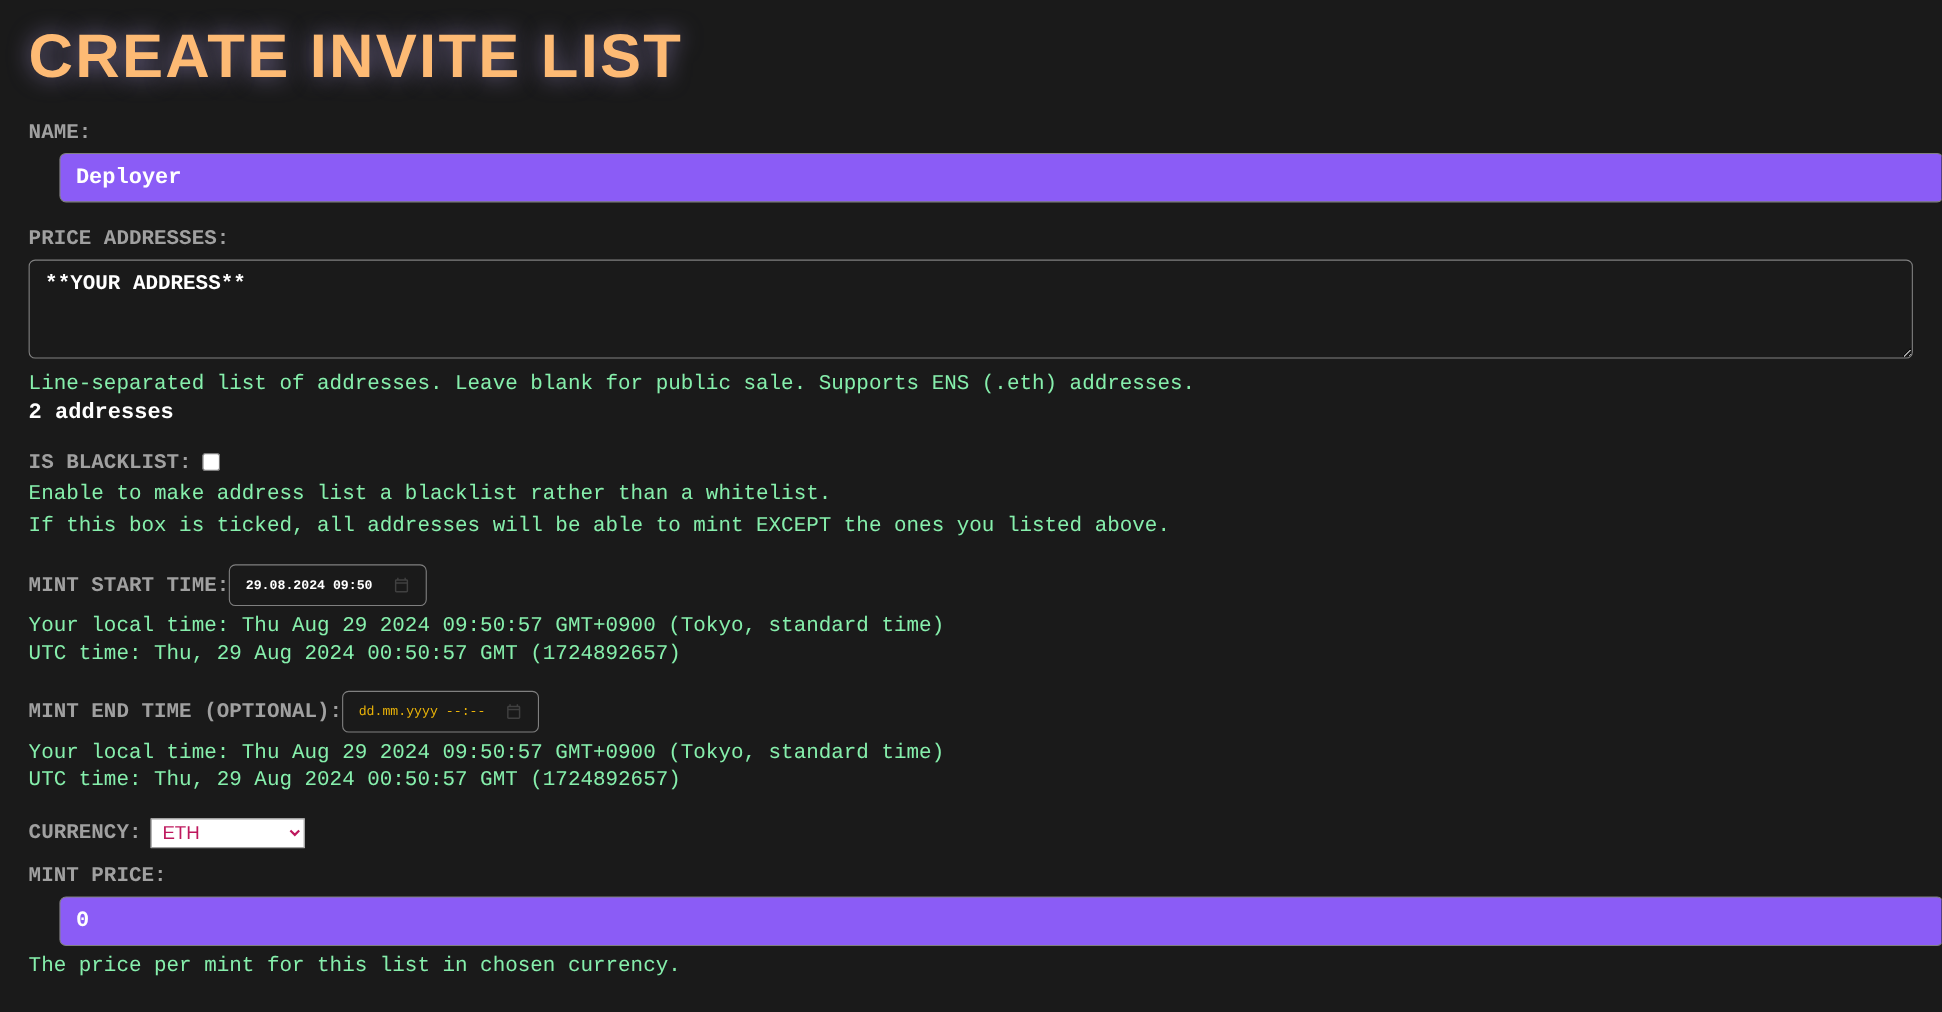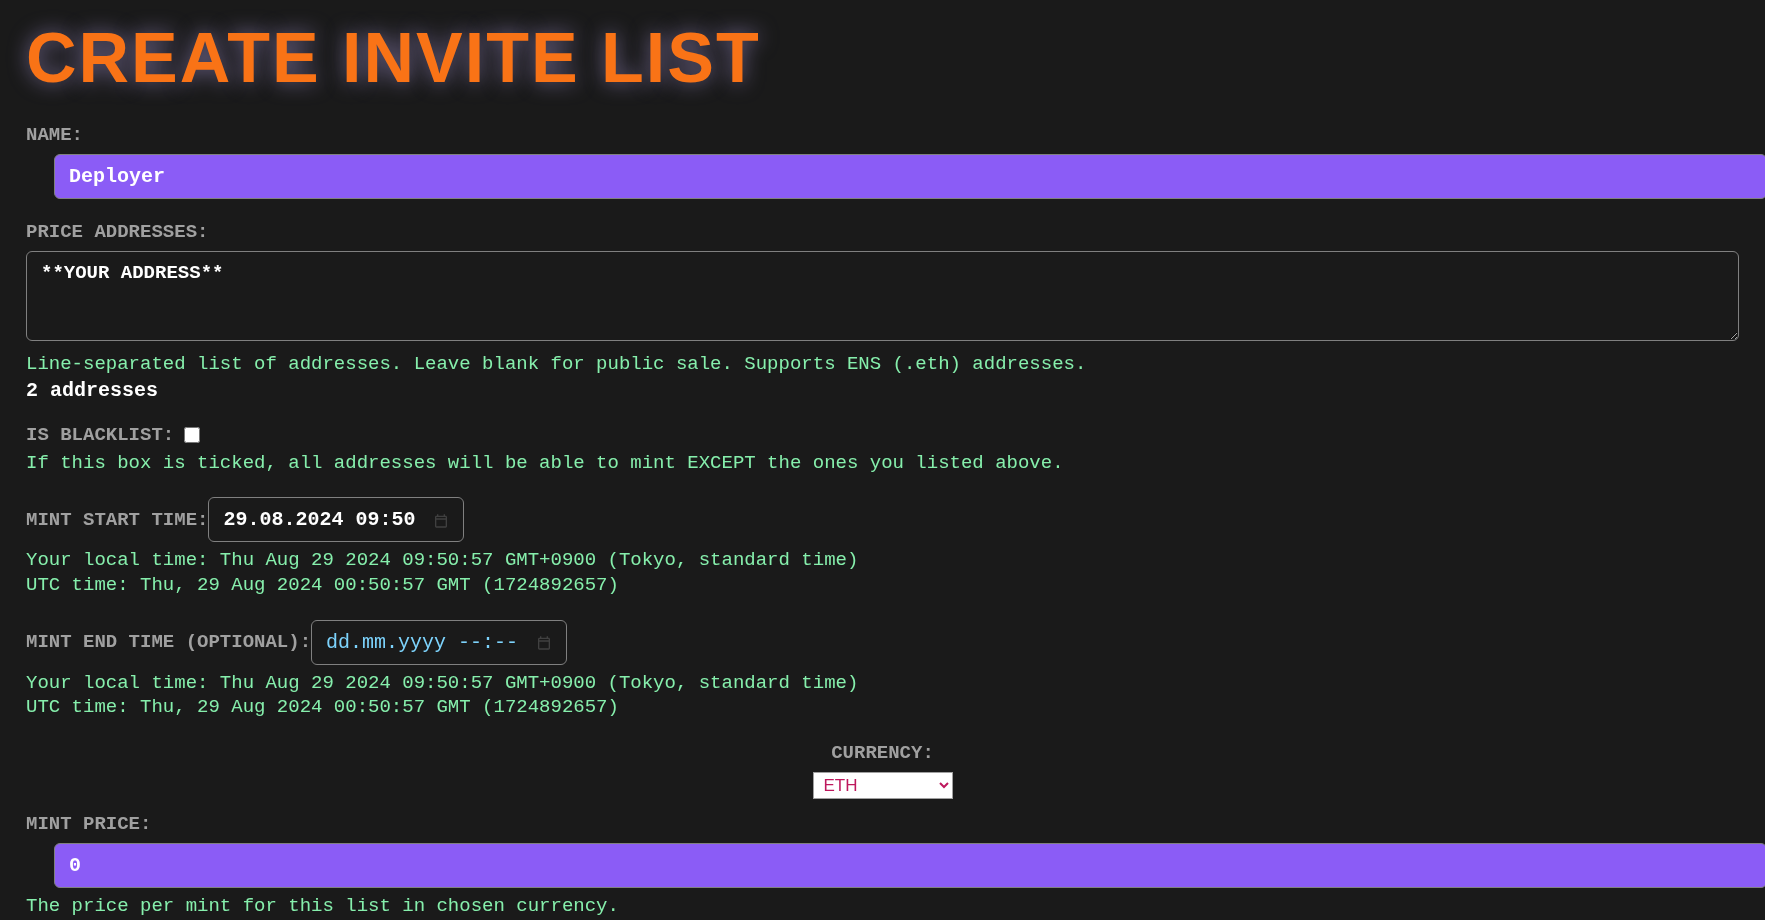--- a/index.html
+++ b/index.html
@@ -11,22 +11,22 @@
 body {
   background-color: #1a1a1a;
   color: #a0a0a0;
   font-family: 'Courier New', monospace;
   padding: 18px 26px;
   width: 1765px;
   min-height: 920px;
 }
 
 .page-title {
-  color: #f97316;
-  font-size: 70px;
+  color: #fdba74;
+  font-size: 56px;
   font-weight: 900;
   letter-spacing: 2px;
   text-shadow: 0 0 20px rgba(200, 180, 255, 0.5);
   margin-bottom: 26px;
   font-family: Arial, sans-serif;
 }
 
 .field-group {
   margin-bottom: 22px;
 }
@@ -99,21 +99,21 @@
   align-items: center;
   gap: 0px;
 }
 
 .datetime-input {
   background-color: #1a1a1a;
   border: 1px solid #808080;
   border-radius: 6px;
   color: #ffffff;
   font-family: 'Courier New', monospace;
-  font-size: 20px;
+  font-size: 12px;
   font-weight: bold;
   padding: 10px 14px;
   outline: none;
   position: relative;
   display: inline-flex;
   align-items: center;
   gap: 18px;
 }
 
 .calendar-icon {
@@ -122,21 +122,21 @@
   height: 16px;
 }
 
 .calendar-icon svg {
   width: 100%;
   height: 100%;
   fill: #404040;
 }
 
 .placeholder-text {
-  color: #7dd3fc;
+  color: #eab308;
   font-weight: normal;
 }
 
 .select-input {
   background-color: #ffffff;
   border: 1px solid #a0a0a0;
   color: #be185d;
   font-family: Arial, sans-serif;
   font-size: 17px;
   padding: 2px 6px;
@@ -164,20 +164,21 @@
   <textarea class="textarea-input" style="">**YOUR ADDRESS**</textarea>
   <div class="helper-text">Line-separated list of addresses. Leave blank for public sale. Supports ENS (.eth) addresses.</div>
   <div class="address-count">2 addresses</div>
 </div>
 
 <div class="field-group">
   <div class="checkbox-row">
     <span class="field-label" style="margin-bottom:0;">IS BLACKLIST:</span>
     <input type="checkbox" class="checkbox-input" style="">
   </div>
+  <div class="helper-text">Enable to make address list a blacklist rather than a whitelist.</div>
   <div class="helper-text" style="margin-top:5px;">If this box is ticked, all addresses will be able to mint EXCEPT the ones you listed above.</div>
 </div>
 
 <div class="field-group">
   <div class="inline-row">
     <span class="field-label" style="margin-bottom:0;">MINT START TIME:</span>
     <div class="datetime-input">
       <span>29.08.2024 09:50</span>
       <span class="calendar-icon">
         <svg viewBox="0 0 24 24">
@@ -200,21 +201,21 @@
             <path d="M19 4h-1V2h-2v2H8V2H6v2H5c-1.1 0-2 .9-2 2v14c0 1.1.9 2 2 2h14c1.1 0 2-.9 2-2V6c0-1.1-.9-2-2-2zm0 16H5V10h14v10zm0-12H5V6h14v2z"></path>
           </svg>
       </span>
     </div>
   </div>
   <div class="helper-text">Your local time: Thu Aug 29 2024 09:50:57 GMT+0900 (Tokyo, standard time)</div>
   <div class="helper-text" style="margin-top:0;">UTC time: Thu, 29 Aug 2024 00:50:57 GMT (1724892657)</div>
 </div>
 
 <div class="field-group-tight">
-  <div class="inline-row" style="gap:8px;flex-direction:column;">
+  <div class="inline-row" style="gap:8px;">
     <span class="field-label" style="margin-bottom:0;">CURRENCY:</span>
     <select class="select-input">
       <option>ETH</option>
     </select>
   </div>
 </div>
 
 <div class="field-group">
   <div class="field-label">MINT PRICE:</div>
   <input type="text" class="text-input" value="0" style="">

